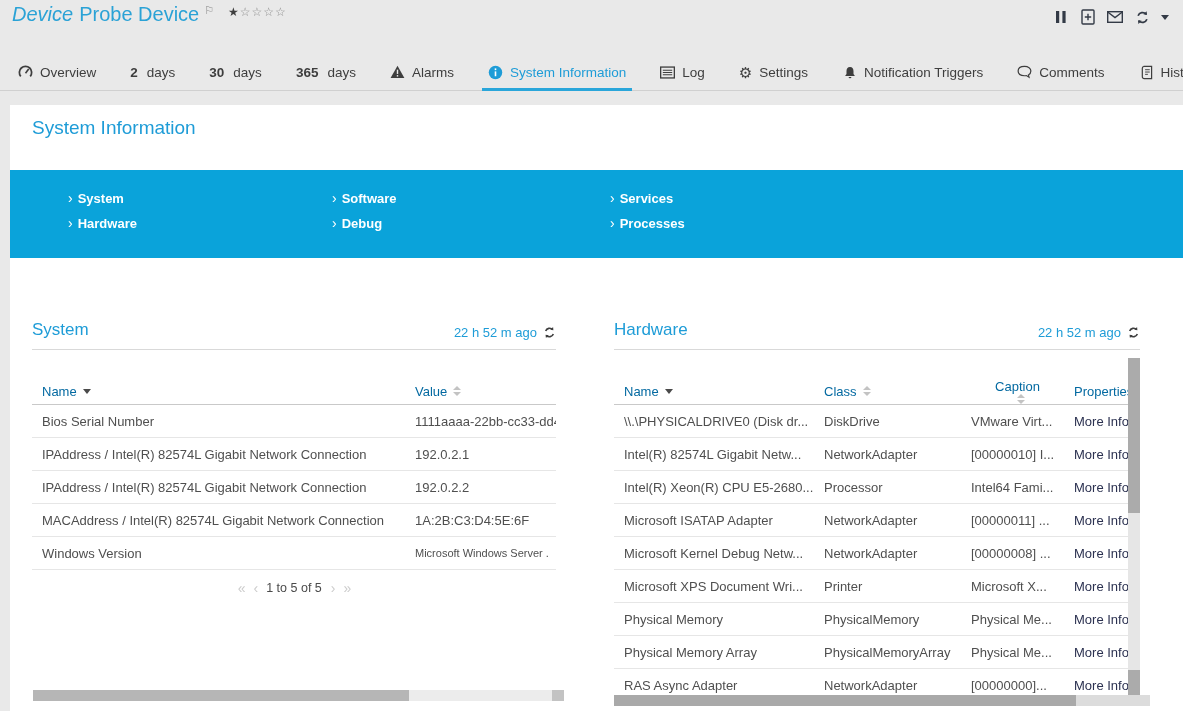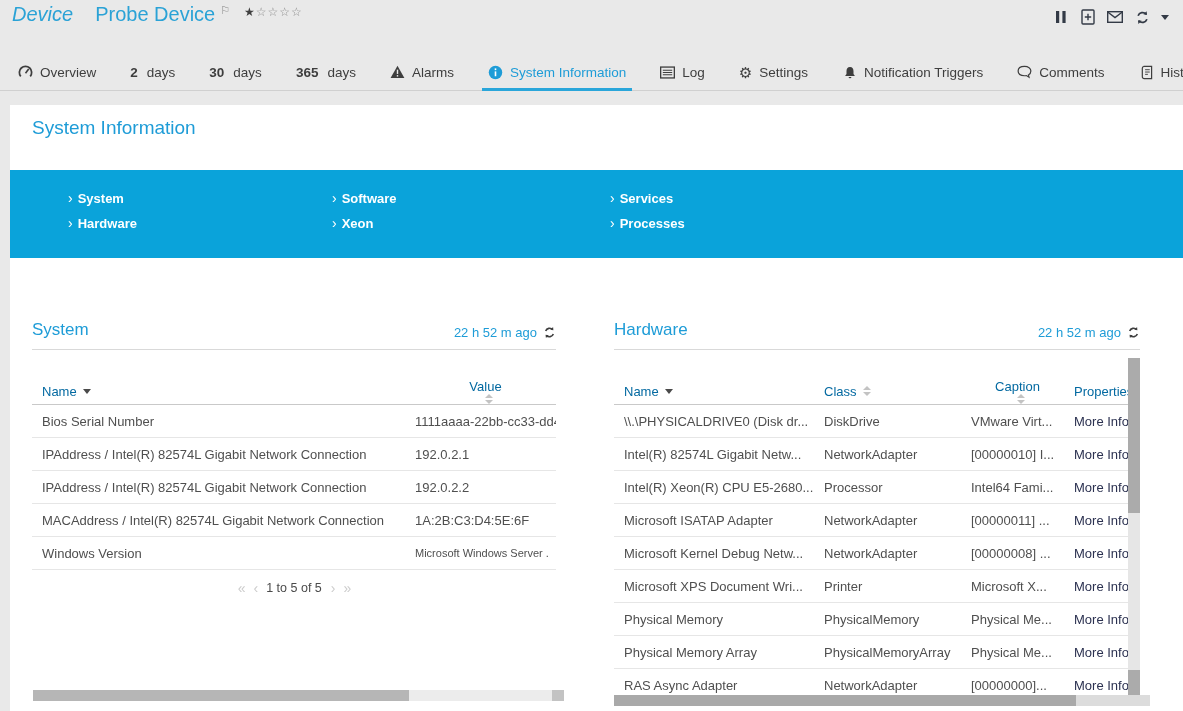--- a/index.html
+++ b/index.html
@@ -3,21 +3,21 @@
 <meta charset="utf-8">
 <style>
   * { margin:0; padding:0; box-sizing:border-box; }
   html,body { width:1183px; height:711px; }
   body { font-family:"Liberation Sans", sans-serif; background:#e9e9e9; overflow:hidden; position:relative; }
 
   
   .topbar { position:absolute; top:0; left:0; width:1173px; height:35px; background:#e9e9e9;text-decoration:underline; }
   .device-title { position:absolute; left:12px; top:3px; display:flex; align-items:flex-start; }
   .device-title .t-type { font-style:italic; font-size:20px; color:#2aa2d6; }
-  .device-title .t-name { font-size:20px; color:#2aa2d6; margin-left:22px; }
+  .device-title .t-name { font-size:20px; color:#2aa2d6; margin-left:6px; }
   .flag { font-size:11px; color:#8a8a8a; margin:1px 0 0 5px; }
   .stars { margin:2px 0 0 14px; font-size:12px; letter-spacing:1px; cursor:pointer; }
   .stars .filled { color:#3f3f3f; }
   .stars .empty { color:#8f8f8f; }
   .top-icons { position:absolute; right:4px; top:9px; display:flex; align-items:center; gap:11px; color:#333a46; }
   .top-icons .ticon { width:16px; height:16px; display:inline-flex; align-items:center; justify-content:center; cursor:pointer; }
   .caret-down { width:0; height:0; border-left:4px solid transparent; border-right:4px solid transparent; border-top:5px solid #333a46; }
 
   
   .tabbar { position:absolute; top:35px; left:0; width:1183px; height:56px; background:#e9e9e9; border-bottom:1px solid #d0d0d0; }
@@ -47,21 +47,21 @@
 
   .panel-system { position:absolute; left:22px; top:215px; width:524px; }
   .panel-hardware { position:absolute; left:604px; top:215px; width:526px; overflow:hidden; }
 
   .tbl { margin-top:28px; }
   .trow { display:flex; align-items:center; height:33px; border-bottom:1px solid #e6e6e6; font-size:13px; color:#4f4f4f; }
   .thead { height:27px; border-bottom:1px solid #c9c9c9; color:#0369a1; }
   .thead .cell { display:flex; align-items:center; cursor:pointer; }
   .cell { padding-left:10px; white-space:nowrap; overflow:hidden; }
   .sys-name { flex:1; }
-  .sys-value { width:151px;flex-direction:column; }
+  .sys-value { width:151px; }
   .sys-value.small { font-size:11px; }
   .hw-row { min-width:560px; }
   .hw-name { width:200px; }
   .hw-class { width:147px; }
   .hw-caption { width:103px;flex-direction:column; }
   .hw-props { width:110px; }
   .more-info { color:#2b3150; cursor:pointer; }
 
   .sort-desc { width:0; height:0; border-left:4px solid transparent; border-right:4px solid transparent; border-top:5px solid #4a4a4a; display:inline-block; margin-left:6px; }
   .sort-both { display:inline-flex; flex-direction:column; gap:2px; margin-left:6px; }
@@ -225,21 +225,21 @@
           <span>Hardware</span>
         </span>
     </div>
     <div class="band-col c1">
       <span class="band-link">
           <span class="chev">›</span>
           <span>Software</span>
         </span>
       <span class="band-link">
           <span class="chev">›</span>
-          <span>Xeon</span>
+          <span>Debug</span>
         </span>
     </div>
     <div class="band-col c2">
       <span class="band-link">
           <span class="chev">›</span>
           <span>Services</span>
         </span>
       <span class="band-link">
           <span class="chev">›</span>
           <span>Processes</span>

